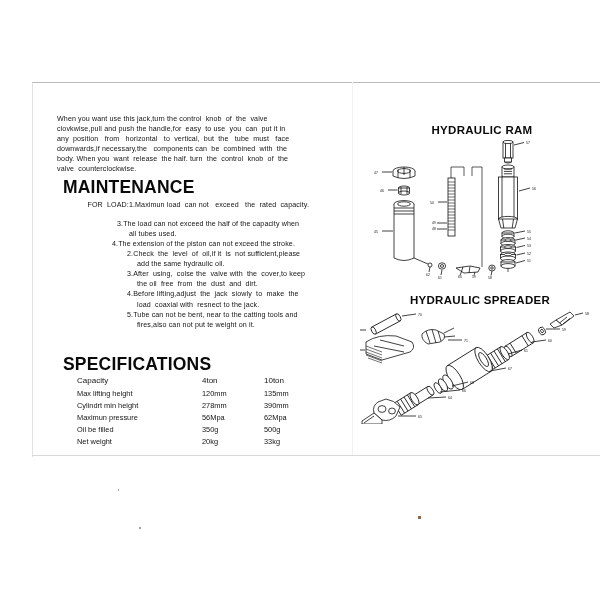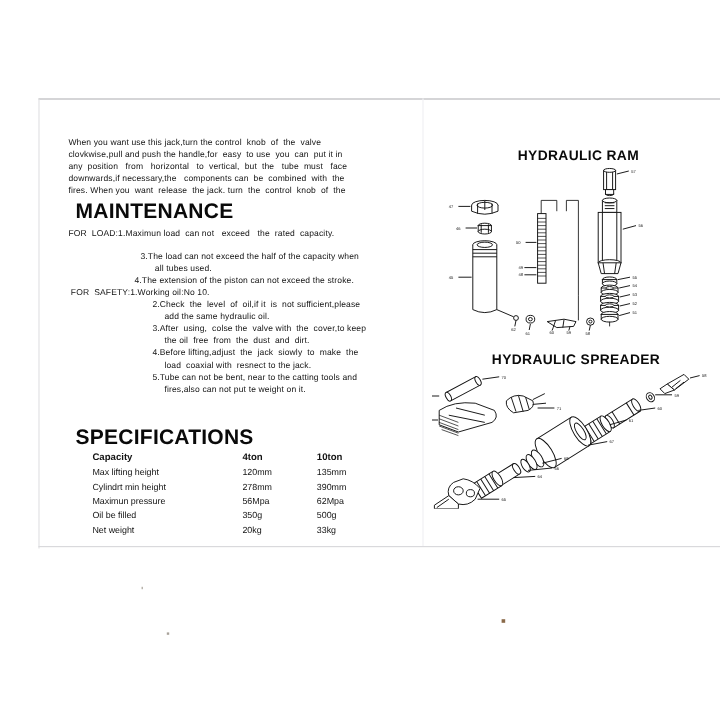--- a/index.html
+++ b/index.html
@@ -74,21 +74,21 @@
     color: #131313;
     letter-spacing: 0.12px;
     white-space: pre;
   }
   #intro-block { margin-top: 16px; }
 
   .maint-line { white-space: pre; }
   #maint-block { margin-top: 3px; }
   #safety-block { margin-top: 0px; }
 
-  .ind-0  { padding-left: 0px; }
+  .ind-0  { padding-left: 0px; text-align: right; }
   .ind-2  { padding-left: 60px; }
   .ind-3  { padding-left: 72px; }
   .ind-4  { padding-left: 55px; }
   .ind-5  { padding-left: 2px; }
   .ind-6  { padding-left: 70px; }
   .ind-7  { padding-left: 80px; }
 
   .gap-sm { height: 9px; }
 
   
@@ -99,21 +99,21 @@
     font-size: 7.4px;
     color: #131313;
   }
   #spec-table td {
     padding: 0 0 2.4px 0;
     white-space: nowrap;
     line-height: 9.6px;
   }
   #spec-table .c-label { width: 125px; }
   #spec-table .c-v1 { width: 62px; }
-  #spec-table tr.hdr td { font-weight: bold; font-size: 8px; padding-bottom: 3.2px; }
+  #spec-table tr.hdr td { font-weight: normal; font-size: 8px; padding-bottom: 3.2px; }
 
   
   #right-col {
     position: absolute;
     left: 360px;
     top: 112px;
     width: 236px;
   }
   h2.diagram-title {
     font-size: 11.5px;
@@ -141,35 +141,35 @@
 <div class="speck" style="left:418px;top:516px;width:3px;height:3px;background:#8a6a4a;"></div>
 
 <div id="left-col">
 
 
   <div id="intro-block">
     <p class="body-line">When you want use this jack,turn the control  knob  of  the  valve</p>
     <p class="body-line">clovkwise,pull and push the handle,for  easy  to use  you  can  put it in</p>
     <p class="body-line">any  position   from   horizontal   to  vertical,  but  the   tube  must   face</p>
     <p class="body-line">downwards,if necessary,the   components can  be  combined  with  the</p>
-    <p class="body-line">fires. When you  want  release  the jack. turn  the  control  knob  of  the</p>
+    <p class="body-line">body. When you  want  release  the half. turn  the  control  knob  of  the</p>
+    <p class="body-line">valve  counterclockwise.</p>
   </div>
 
   <h1 class="section-title" id="title-maintenance">MAINTENANCE</h1>
 
   <div id="maint-block">
     <p class="body-line maint-line ind-0">FOR  LOAD:1.Maximun load  can not   exceed   the  rated  capacity.</p>
     <div class="gap-sm"></div>
     <p class="body-line maint-line ind-2">3.The load can not exceed the half of the capacity when</p>
     <p class="body-line maint-line ind-3">all tubes used.</p>
     <p class="body-line maint-line ind-4">4.The extension of the piston can not exceed the stroke.</p>
   </div>
 
   <div id="safety-block">
-    <p class="body-line maint-line ind-5">FOR  SAFETY:1.Working oil:No 10.</p>
     <p class="body-line maint-line ind-6">2.Check  the  level  of  oil,if it  is  not sufficient,please</p>
     <p class="body-line maint-line ind-7">add the same hydraulic oil.</p>
     <p class="body-line maint-line ind-6">3.After  using,  colse the  valve with  the  cover,to keep</p>
     <p class="body-line maint-line ind-7">the oil  free  from  the  dust  and  dirt.</p>
     <p class="body-line maint-line ind-6">4.Before lifting,adjust  the  jack  siowly  to  make  the</p>
     <p class="body-line maint-line ind-7">load  coaxial with  resnect to the jack.</p>
     <p class="body-line maint-line ind-6">5.Tube can not be bent, near to the catting tools and</p>
     <p class="body-line maint-line ind-7">fires,also can not put te weight on it.</p>
   </div>
 

